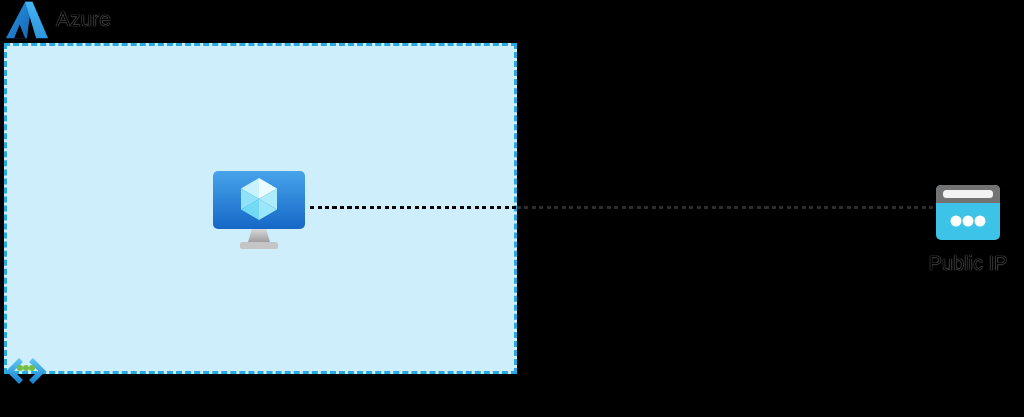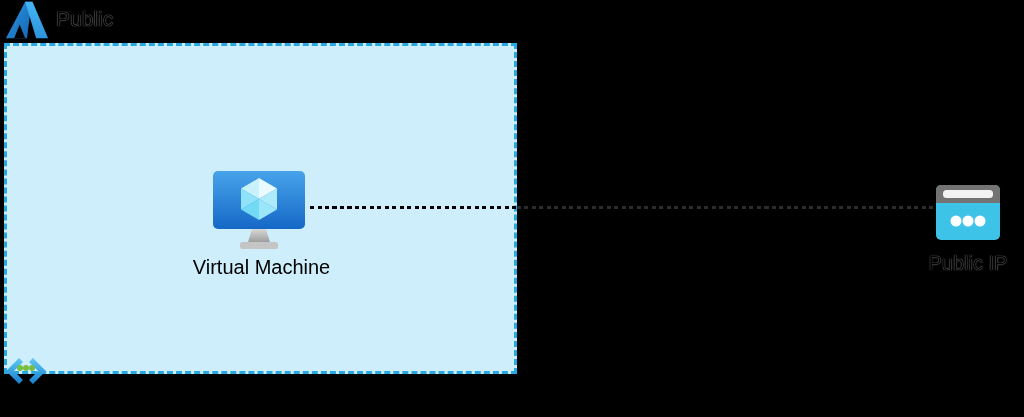--- a/index.html
+++ b/index.html
@@ -84,21 +84,21 @@
       </linearGradient>
       <linearGradient id="azR" x1="0" y1="0" x2="0" y2="1">
         <stop offset="0" stop-color="#45B6F2"></stop>
         <stop offset="1" stop-color="#2D94DD"></stop>
       </linearGradient>
     </defs>
     <polygon points="22,0 29,0 24,40 1,40" fill="url(#azL)"></polygon>
     <polygon points="10,40 16,25 22,40" fill="#000000"></polygon>
     <polygon points="22,0 30,0 47,40 34,40" fill="url(#azR)"></polygon>
   </svg>
-  <div class="abs azure-label halo-label">Public</div>
+  <div class="abs azure-label halo-label">Azure</div>
 
   <div class="abs vnet-box"></div>
 
   <div class="abs connector connector-inside"></div>
   <div class="abs connector connector-outside"></div>
 
   <svg class="abs vm-icon" width="96" height="84" viewBox="0 0 96 84">
     <defs>
       <linearGradient id="vmScreen" x1="0" y1="0" x2="0" y2="1">
         <stop offset="0" stop-color="#48A3EA"></stop>
@@ -112,21 +112,20 @@
     <rect x="2" y="2" width="92" height="58" rx="5" fill="url(#vmScreen)"></rect>
     <polygon points="48,9 30,19.5 48,30" fill="#C9F2FC"></polygon>
     <polygon points="48,9 66,19.5 48,30" fill="#E9FBFE"></polygon>
     <polygon points="66,19.5 66,40.5 48,30" fill="#AEEBFA"></polygon>
     <polygon points="66,40.5 48,51 48,30" fill="#9CE6F9"></polygon>
     <polygon points="48,51 30,40.5 48,30" fill="#73DAF5"></polygon>
     <polygon points="30,40.5 30,19.5 48,30" fill="#8FE2F8"></polygon>
     <polygon points="41,60 55,60 59,73 37,73" fill="url(#vmStand)"></polygon>
     <rect x="29" y="73" width="38" height="7" rx="2.5" fill="#C5C5C5"></rect>
   </svg>
-  <div class="abs vm-label">Virtual Machine</div>
 
   <svg class="abs pip-icon" width="64" height="56" viewBox="0 0 64 56">
     <rect x="0" y="0" width="64" height="55" rx="5" fill="#3CC3E7"></rect>
     <path d="M5,0 h54 a5,5 0 0 1 5,5 v13 h-64 v-13 a5,5 0 0 1 5,-5 z" fill="#737373"></path>
     <rect x="7" y="5" width="50" height="8" rx="3.5" fill="#F3F3F3"></rect>
     <circle cx="20" cy="36" r="5.5" fill="#FDFEFE"></circle>
     <circle cx="32" cy="36" r="5.5" fill="#FDFEFE"></circle>
     <circle cx="44" cy="36" r="5.5" fill="#FDFEFE"></circle>
   </svg>
   <div class="abs pip-label halo-label">Public IP</div>

